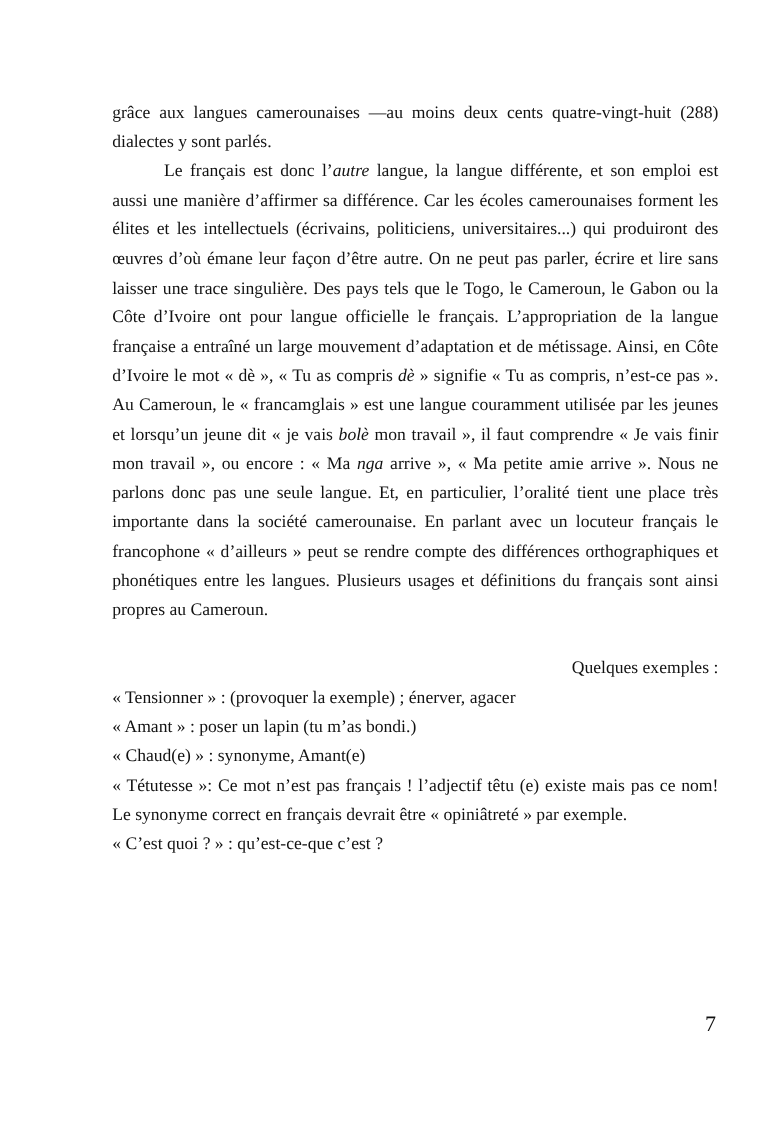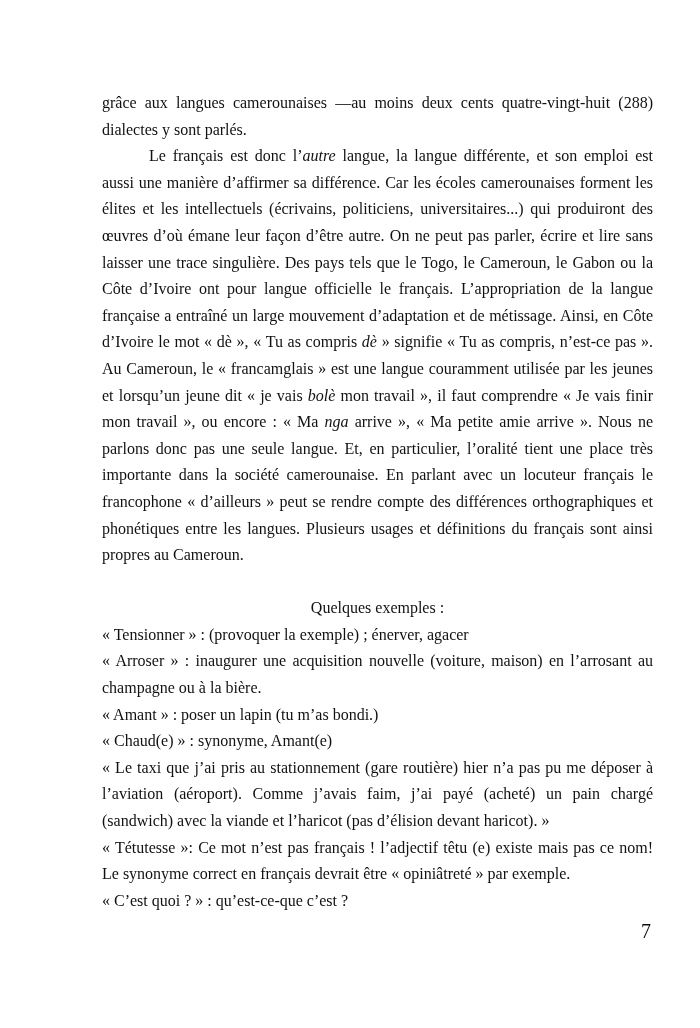--- a/index.html
+++ b/index.html
@@ -4,42 +4,40 @@
 <style>
   html, body { margin: 0; padding: 0; background: #ffffff; }
   body { width: 700px; height: 1028px; position: relative; overflow: hidden; }
   .page {
     position: absolute; left: 102px; top: 90px; width: 551px;
     font-family: Liberation Serif, serif;
     font-size: 16px; line-height: 26.6px; color: #111111;
   }
   .p { margin: 0; text-align: justify; }
   .p.indent { text-indent: 47px; }
-  .p.left { text-align: center; }
+  .p.left { text-align: right; }
   .gap { height: 26.6px; }
   .page-number {
     position: absolute; left: 641px; top: 920px;
     font-family: "Liberation Serif", "DejaVu Serif", serif;
     font-size: 20px; color: #111111;
   }
   i { font-style: italic; }
 </style>
 </head>
 <body>
 
 <div class="page">
   <p class="p">grâce aux langues camerounaises —au moins deux cents quatre-vingt-huit (288) dialectes y sont parlés.</p>
 
   <p class="p indent"><span>Le français est donc l’</span><i>autre</i><span> langue, la langue différente, et son emploi est aussi une manière d’affirmer sa différence. Car les écoles camerounaises forment les élites et les intellectuels (écrivains, politiciens, universitaires...) qui produiront des œuvres d’où émane leur façon d’être autre. On ne peut pas parler, écrire et lire sans laisser une trace singulière. Des pays tels que le Togo, le Cameroun, le Gabon ou la Côte d’Ivoire ont pour langue officielle le français. L’appropriation de la langue française a entraîné un large mouvement d’adaptation et de métissage. Ainsi, en Côte d’Ivoire le mot « dè », « Tu as compris </span><i>dè</i><span> » signifie « Tu as compris, n’est-ce pas ». Au Cameroun, le « francamglais » est une langue couramment utilisée par les jeunes et lorsqu’un jeune dit « je vais </span><i>bolè</i><span> mon travail », il faut comprendre « Je vais finir mon travail », ou encore : « Ma </span><i>nga</i><span> arrive », « Ma petite amie arrive ». Nous ne parlons donc pas une seule langue. Et, en particulier, l’oralité tient une place très importante dans la société camerounaise. En parlant avec un locuteur français le francophone « d’ailleurs » peut se rendre compte des différences orthographiques et phonétiques entre les langues. Plusieurs usages et définitions du français sont ainsi propres au Cameroun.</span></p>
 
   <div class="gap"></div>
 
   <p class="p left">Quelques exemples :</p>
   <p class="p">« Tensionner » : (provoquer la exemple) ; énerver, agacer</p>
-  <p class="p">« Arroser » : inaugurer une acquisition nouvelle (voiture, maison) en l’arrosant au champagne ou à la bière.</p>
   <p class="p">« Amant » : poser un lapin (tu m’as bondi.)</p>
   <p class="p">« Chaud(e) » : synonyme, Amant(e)</p>
-  <p class="p">« Le taxi que j’ai pris au stationnement (gare routière) hier n’a pas pu me déposer à l’aviation (aéroport). Comme j’avais faim, j’ai payé (acheté) un pain chargé (sandwich) avec la viande et l’haricot (pas d’élision devant haricot). »</p>
   <p class="p">« Tétutesse »: Ce mot n’est pas français ! l’adjectif têtu (e) existe mais pas ce nom! Le synonyme correct en français devrait être « opiniâtreté » par exemple.</p>
   <p class="p">« C’est quoi ? » : qu’est-ce-que c’est ?</p>
 </div>
 
 <div class="page-number">7</div>
 
 </body></html>

